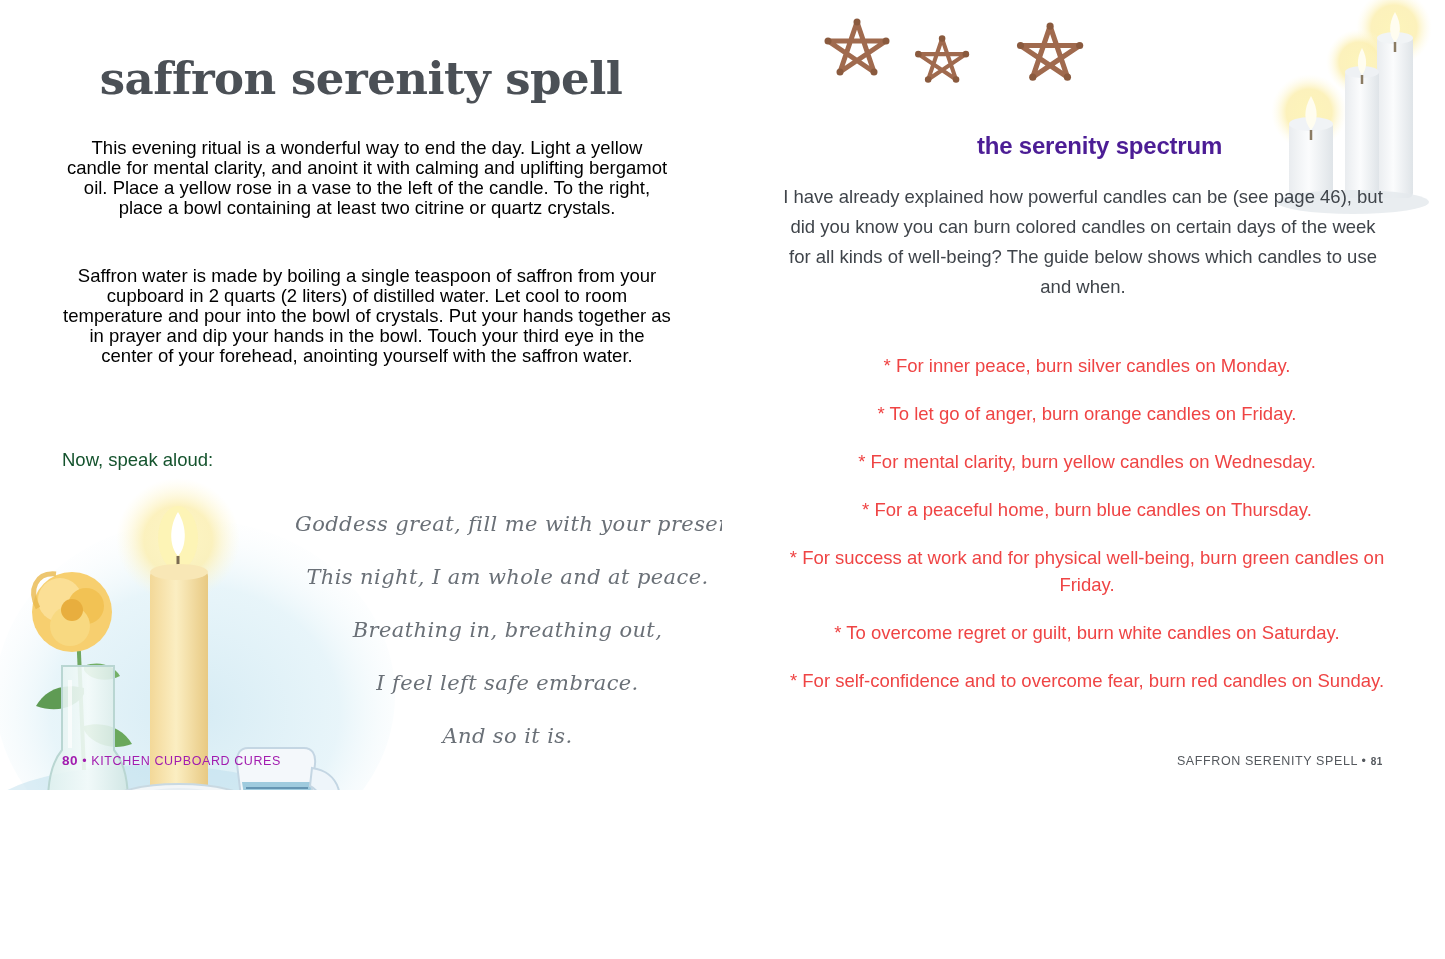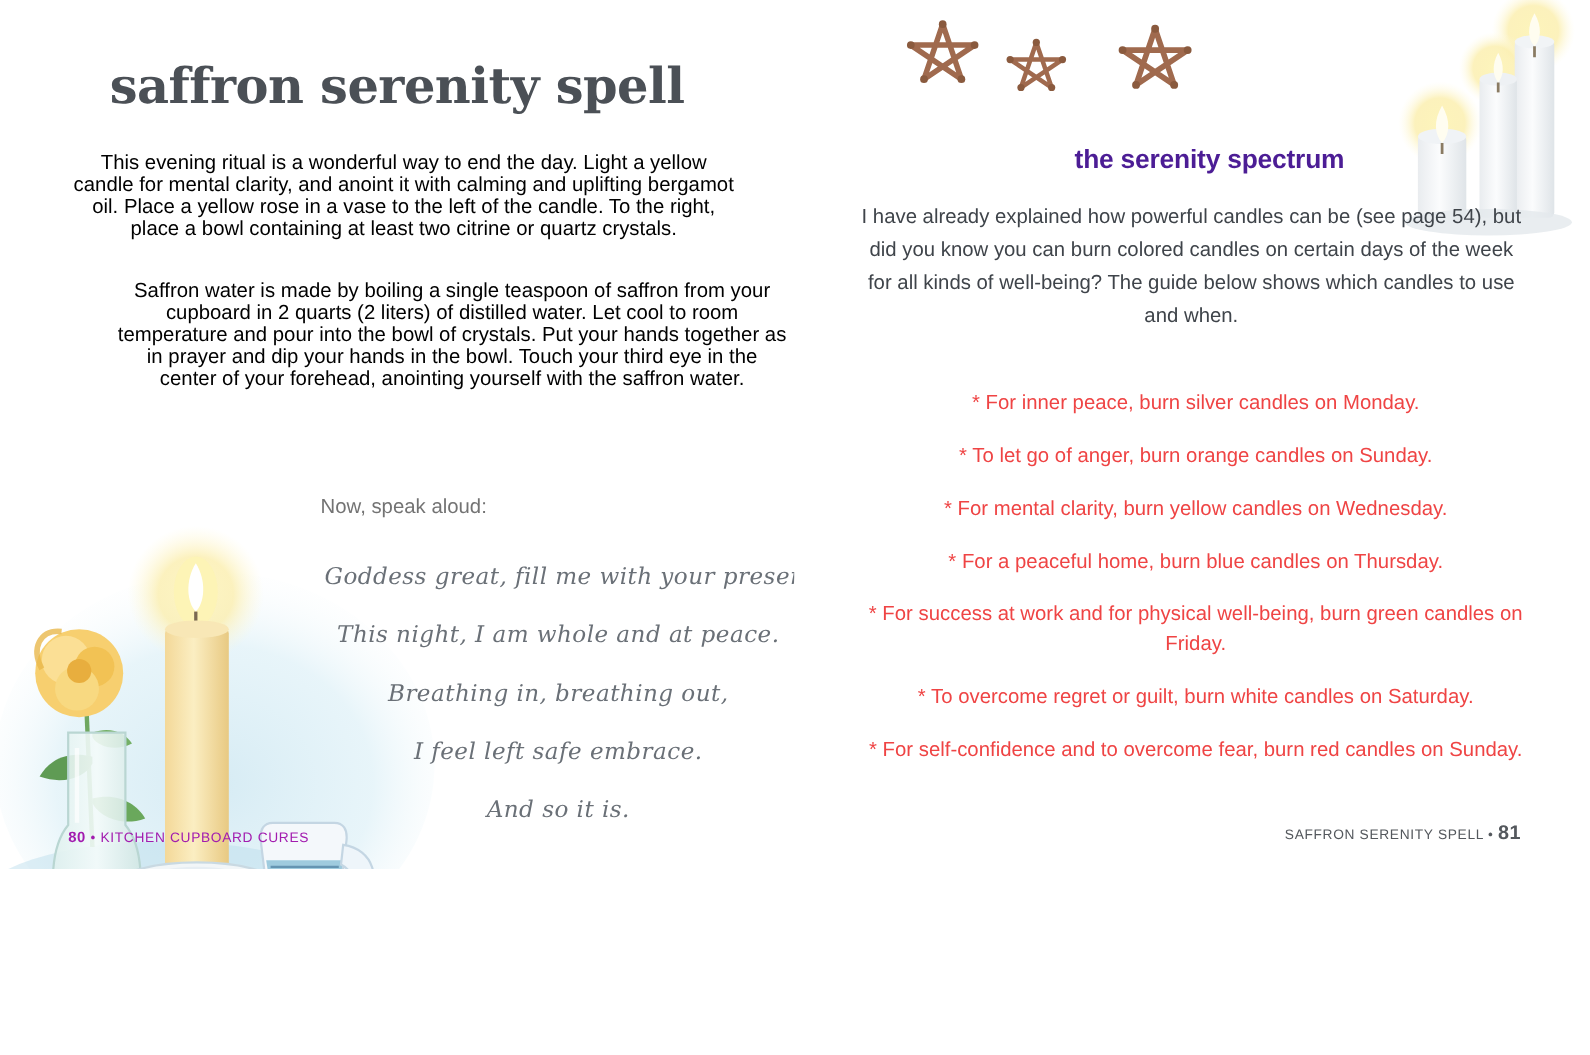--- a/index.html
+++ b/index.html
@@ -43,30 +43,30 @@
   .body-col {
     position: absolute;
     left: 62px;
     width: 610px;
     text-align: center;
     font-size: 18.5px;
     line-height: 20px;
     color: #000000;
   }
   .p1 { top: 138px; }
-  .p2 { top: 254px; margin-left: 44px; }
+  .p2 { top: 266px; }
 
   .now-speak {
     position: absolute;
     left: 62px;
     width: 610px;
     top: 449px;
-    text-align: center;
+    text-align: left;
     font-size: 18.5px;
-    color: #737373;
+    color: #14532d;
   }
 
   .incantation {
     position: absolute;
     left: 250px;
     width: 470px;
     top: 498px;
     text-align: center;
     font-family: "DejaVu Serif", serif;
     font-style: italic;
@@ -152,21 +152,21 @@
   }
 
   .footer-right {
     position: absolute;
     right: 62px;
     bottom: 22px;
     font-size: 12.5px;
     letter-spacing: 0.6px;
     color: #54585d;
   }
-  .footer-right b { font-size: 18px; }
+  .footer-right b { font-size: 10px; }
 </style>
 </head>
 <body>
 
 <div class="page page-left">
 
   <svg class="illo-left" viewBox="0 0 400 480">
     <defs>
       <radialGradient id="wash" cx="50%" cy="55%" r="60%">
         <stop offset="0%" stop-color="#cfe8f2" stop-opacity="0.85"></stop>
@@ -321,25 +321,25 @@
     <rect x="40" y="122" width="44" height="78" rx="5" fill="url(#wax)"></rect>
     <ellipse cx="62" cy="124" rx="22" ry="7" fill="#f0f3f6"></ellipse>
     <path d="M62 96 C70 110 69 122 62 130 C55 122 54 110 62 96 Z" fill="#fffdf0"></path>
     <line x1="62" y1="130" x2="62" y2="140" stroke="#8a7b63" stroke-width="2.5"></line>
 
     <ellipse cx="104" cy="202" rx="76" ry="12" fill="#e3e8ec" opacity="0.8"></ellipse>
   </svg>
 
   <div class="section-title">the serenity spectrum</div>
 
-  <div class="intro">I have already explained how powerful candles can be (see page 54), but did you know you can burn colored candles on certain days of the week for all kinds of well-being? The guide below shows which candles to use and when.</div>
+  <div class="intro">I have already explained how powerful candles can be (see page 46), but did you know you can burn colored candles on certain days of the week for all kinds of well-being? The guide below shows which candles to use and when.</div>
 
   <div class="guide">
     <div class="entry">* For inner peace, burn silver candles on Monday.</div>
-    <div class="entry">* To let go of anger, burn orange candles on Sunday.</div>
+    <div class="entry">* To let go of anger, burn orange candles on Friday.</div>
     <div class="entry">* For mental clarity, burn yellow candles on Wednesday.</div>
     <div class="entry">* For a peaceful home, burn blue candles on Thursday.</div>
     <div class="entry">* For success at work and for physical well-being, burn green candles on Friday.</div>
     <div class="entry">* To overcome regret or guilt, burn white candles on Saturday.</div>
     <div class="entry">* For self-confidence and to overcome fear, burn red candles on Sunday.</div>
   </div>
 
   <div class="footer-right">
     <span>SAFFRON SERENITY SPELL</span>
     <span>•</span>

